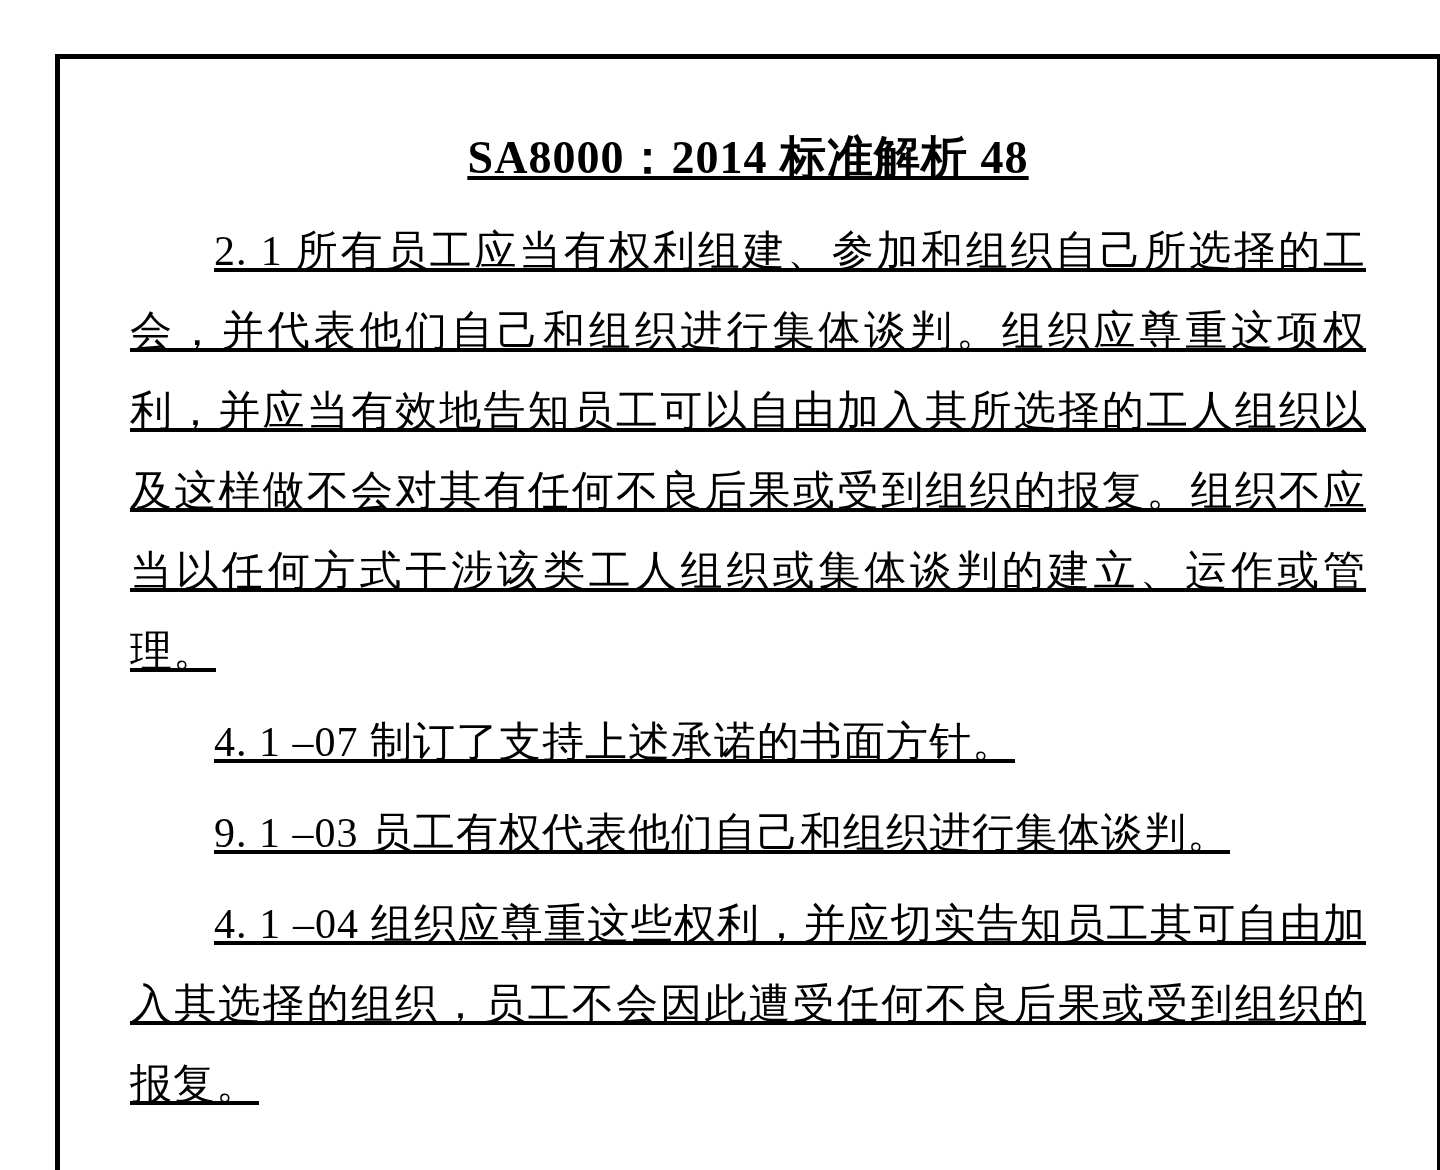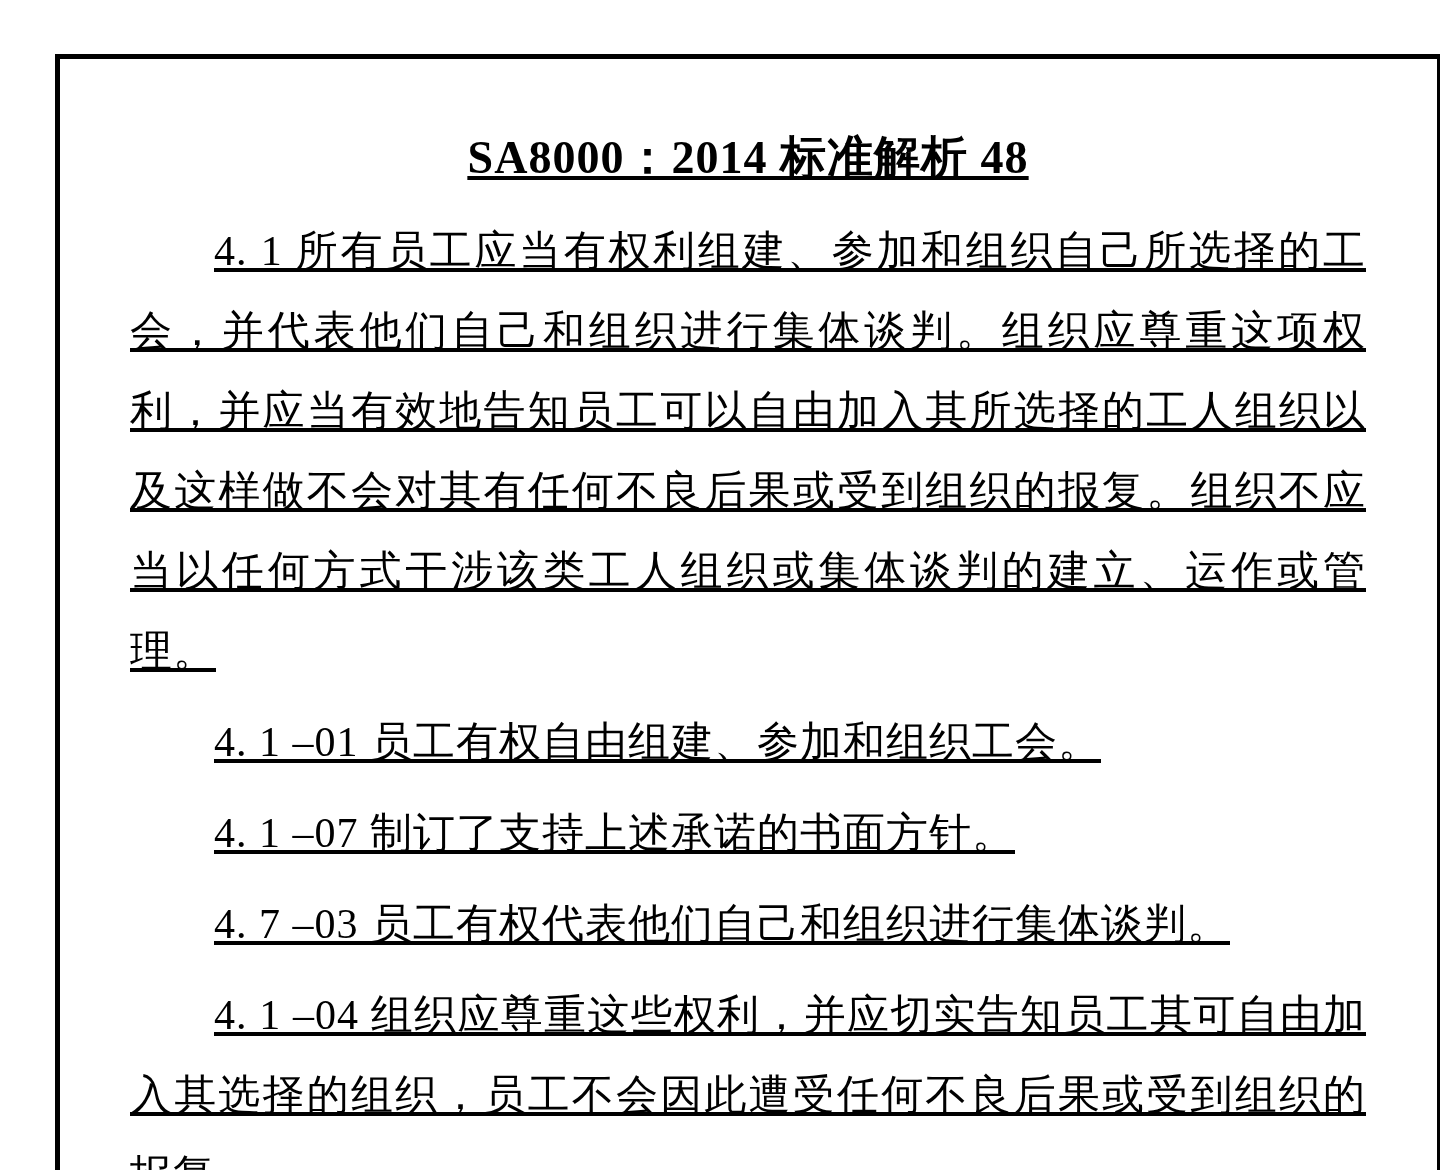--- a/index.html
+++ b/index.html
@@ -49,20 +49,19 @@
     letter-spacing: 1px;
   }
 </style>
 </head>
 <body>
 
 <div class="page">
   <div class="frame">
     <div class="content">
       <div class="doc-title">SA8000：2014 标准解析 48</div>
-      <p class="para">4. 1 所有员工应当有权利组建、参加和组织自己所选择的工会，并代表他们自己和组织进行集体谈判。组织应尊重这项权利，并应当有效地告知员工可以自由加入其所选择的工人组织以及这样做不会对其有任何不良后果或受到组织的报复。组织不应当以任何方式干涉该类工人组织或集体谈判的建立、运作或管理。</p>
-      <p class="para">4. 1 –01 员工有权自由组建、参加和组织工会。</p>
+      <p class="para">2. 1 所有员工应当有权利组建、参加和组织自己所选择的工会，并代表他们自己和组织进行集体谈判。组织应尊重这项权利，并应当有效地告知员工可以自由加入其所选择的工人组织以及这样做不会对其有任何不良后果或受到组织的报复。组织不应当以任何方式干涉该类工人组织或集体谈判的建立、运作或管理。</p>
       <p class="para">4. 1 –07 制订了支持上述承诺的书面方针。</p>
-      <p class="para">4. 7 –03 员工有权代表他们自己和组织进行集体谈判。</p>
+      <p class="para">9. 1 –03 员工有权代表他们自己和组织进行集体谈判。</p>
       <p class="para">4. 1 –04 组织应尊重这些权利，并应切实告知员工其可自由加入其选择的组织，员工不会因此遭受任何不良后果或受到组织的报复。</p>
     </div>
   </div>
 </div>
 
 </body></html>

